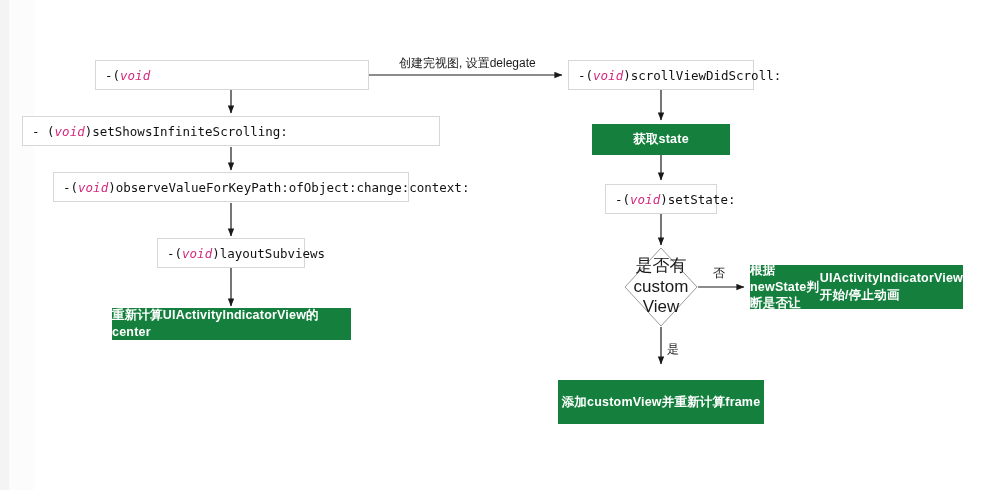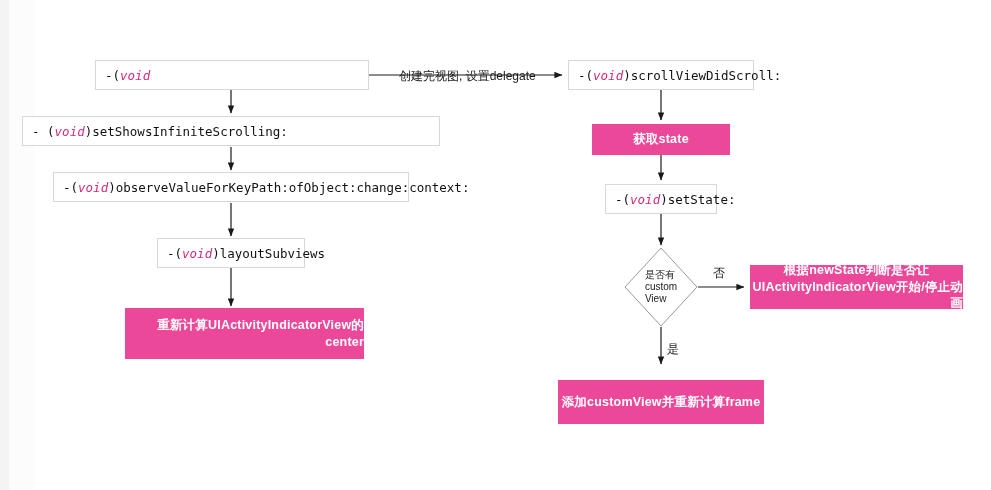--- a/index.html
+++ b/index.html
@@ -51,46 +51,47 @@
     font-size: 12.5px;
     letter-spacing: 0px;
     color: #111111;
     padding: 0 9px;
     white-space: pre;
     justify-content: flex-start;
   }
   .code-box .kw { color: #d6287d; font-style: italic; }
   .code-box .cmt { color: #2e9e5b; }
   .green-box {
-    background: #ec4899;
+    background: #15803d;
     color: #ffffff;
     font-weight: bold;
     font-size: 12.5px;
     justify-content: center;
-    text-align: right;
+    text-align: left;
     line-height: 1.35;
     letter-spacing: 0.2px;
   }
   .green-box.two-line { font-size: 12.5px; }
   .diamond-wrap {
     position: absolute;
     display: flex;
     align-items: center;
     justify-content: center;
   }
   .diamond-shape {
     position: absolute;
     left: 0; top: 0;
     width: 100%; height: 100%;
   }
   .diamond-label {
     position: relative;
     z-index: 2;
-    font-size: 10px;
+    font-size: 17px;
     color: #1a1a1a;
+    text-align: center;
     line-height: 1.22;
     white-space: pre-line;
   }
   .edge-label {
     position: absolute;
     font-size: 12px;
     color: #1a1a1a;
     white-space: nowrap;
   }
   .edge-label.cjk-small { font-size: 12px; }
@@ -134,21 +135,21 @@
   </div>
 
   <div class="node code-box" style="left:53px; top:172px; width:356px; height:30px;">
     <span>-(</span><span class="kw">void</span><span>)observeValueForKeyPath:ofObject:change:context:</span>
   </div>
 
   <div class="node code-box" style="left:157px; top:238px; width:148px; height:30px;">
     <span>-(</span><span class="kw">void</span><span>)layoutSubviews</span>
   </div>
 
-  <div class="node green-box" style="left:112px; top:308px; width:239px; height:51px;margin-left:13px;">
+  <div class="node green-box" style="left:112px; top:308px; width:239px; height:32px;">
     <span>重新计算UIActivityIndicatorView的center</span>
   </div>
 
   <div class="node code-box" style="left:568px; top:60px; width:186px; height:30px;">
     <span>-(</span><span class="kw">void</span><span>)scrollViewDidScroll:</span>
   </div>
 
   <div class="node green-box" style="left:592px; top:124px; width:138px; height:31px;">
     <span>获取state</span>
   </div>
@@ -159,30 +160,30 @@
 
   <div class="diamond-wrap" style="left:624px; top:247px; width:74px; height:80px;">
     <svg class="diamond-shape" viewBox="0 0 74 80" xmlns="http://www.w3.org/2000/svg">
       <polygon points="37,1 73,40 37,79 1,40" fill="#ffffff" stroke="#9a9a9a" stroke-width="1"></polygon>
     </svg>
     <span class="diamond-label">是否有
 custom
 View</span>
   </div>
 
-  <div class="node green-box two-line" style="left:750px; top:265px; width:213px; height:44px; flex-direction:column; justify-content:center;">
+  <div class="node green-box two-line" style="left:750px; top:265px; width:213px; height:44px; flex-direction:row; justify-content:center;">
     <span>根据newState判断是否让</span>
     <span>UIActivityIndicatorView开始/停止动画</span>
   </div>
 
   <div class="node green-box" style="left:558px; top:380px; width:206px; height:44px;">
     <span>添加customView并重新计算frame</span>
   </div>
 
-  <div class="edge-label" style="left:399px; top:55px;margin-top:13px;">
+  <div class="edge-label" style="left:399px; top:55px;">
     <span>创建完视图, 设置delegate</span>
   </div>
 
   <div class="edge-label cjk-small" style="left:713px; top:265px;">
     <span>否</span>
   </div>
 
   <div class="edge-label cjk-small" style="left:667px; top:341px;">
     <span>是</span>
   </div>

